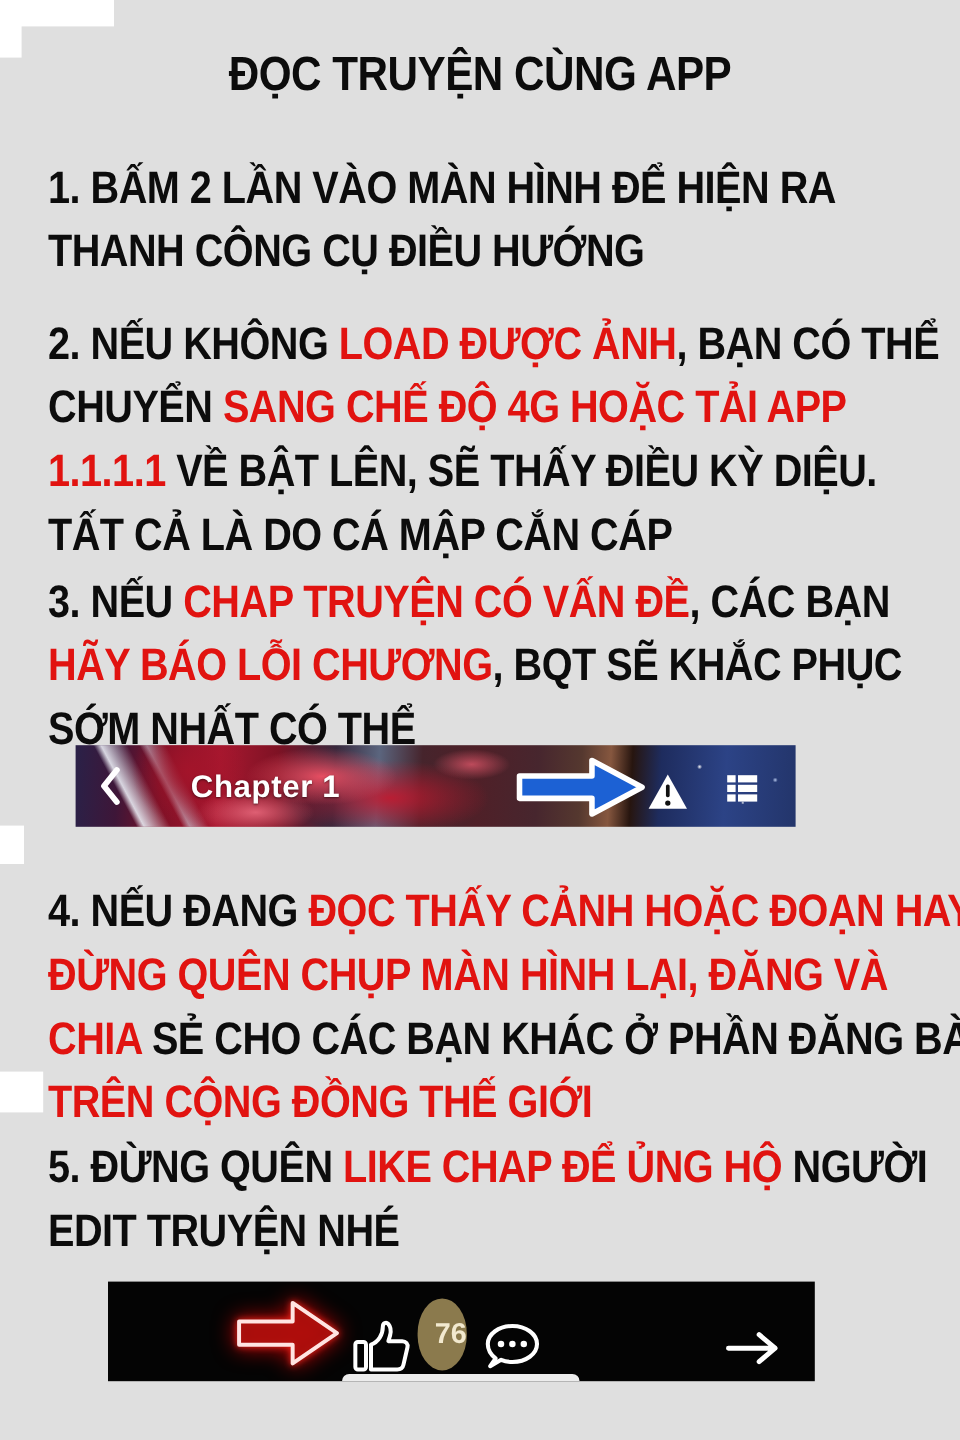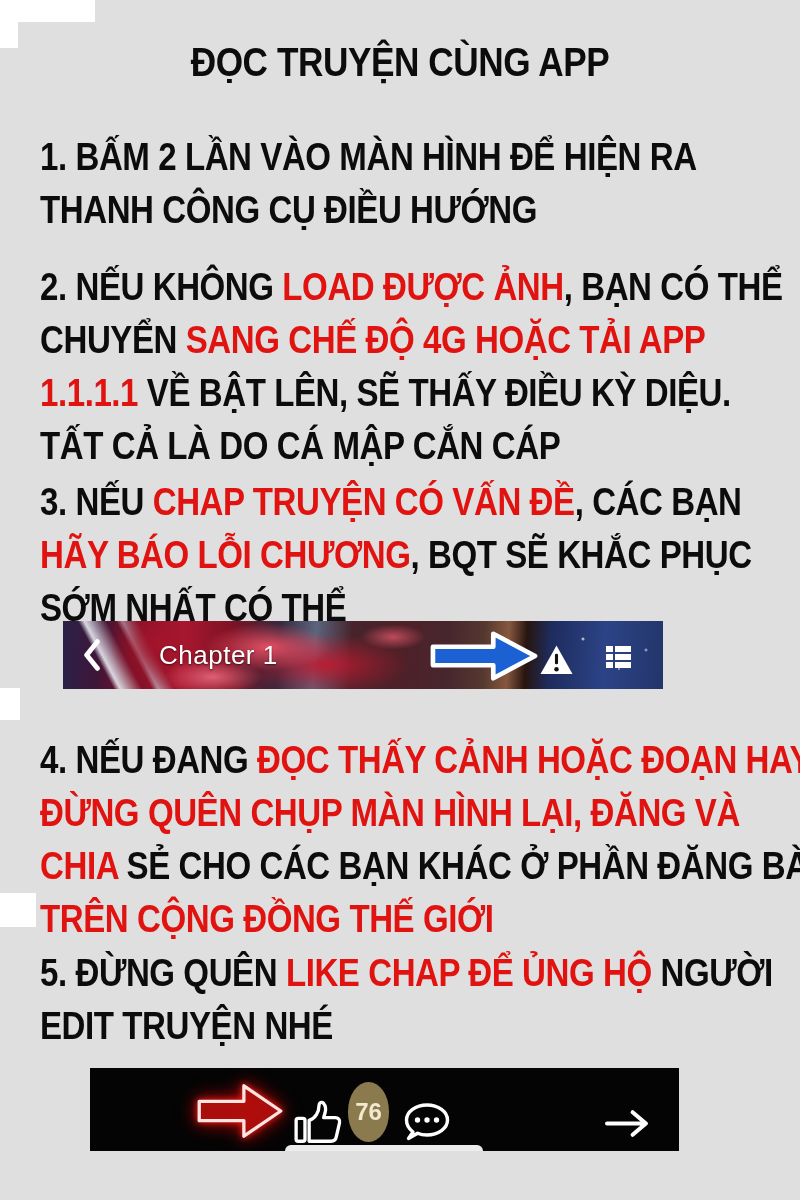--- a/index.html
+++ b/index.html
@@ -33,42 +33,42 @@
       radial-gradient(46px 18px at 330px 16px, rgba(236,92,112,.7), rgba(236,92,112,0) 70%),
       linear-gradient(62deg, rgba(0,0,0,0) 8%, rgba(232,234,242,.9) 9%, rgba(232,234,242,0) 12.5%, rgba(0,0,0,0) 14%, rgba(205,210,224,.6) 15%, rgba(205,210,224,0) 17.5%, rgba(0,0,0,0) 100%),
       radial-gradient(3px 3px at 520px 18px, rgba(255,255,255,.95), rgba(255,255,255,0) 70%),
       radial-gradient(2px 2px at 556px 48px, rgba(255,255,255,.85), rgba(255,255,255,0) 70%),
       radial-gradient(3px 3px at 583px 29px, rgba(205,222,255,.85), rgba(205,222,255,0) 70%),
       linear-gradient(93deg, #2a2148 0%, #3e1638 6%, #7c1026 12%, #a81830 20%, #7e1224 28%, #37283c 36%, #5b657e 42%, #46242c 48%, #4f2028 56%, #47262e 64%, #55382f 70%, #86573f 74%, #27150f 77%, #1e2c5e 81%, #2c4386 90%, #23356b 100%);
   }
   .chapter-bar .back{position:absolute;left:18px;top:18px;}
   .chapter-bar .chap-label{
     position:absolute;left:96px;top:19px;color:#ffffff;
-    font-size:26px;font-weight:400;letter-spacing:0.5px;
+    font-size:26px;font-weight:700;letter-spacing:0.5px;
     text-shadow:0 1px 2px rgba(0,0,0,.55);white-space:nowrap;
   }
   .chapter-bar .pointer{position:absolute;left:362px;top:9px;}
   .chapter-bar .warn{position:absolute;left:476px;top:23px;}
   .chapter-bar .menu-ico{
     position:absolute;left:543px;top:25px;width:27px;height:25px;
     display:grid;grid-template-columns:7px 16px;grid-template-rows:6px 6px 6px;gap:2px;
   }
   .chapter-bar .menu-ico i{background:#ffffff;display:block;}
   
   .bottom-bar{
     position:absolute;left:90px;top:1068px;width:589px;height:83px;
     background:#040404;overflow:hidden;
   }
   .neon-arrow{position:absolute;left:100px;top:10px;
     filter:drop-shadow(0 0 3px #ff2a20) drop-shadow(0 0 9px #d40000);}
   .thumb{position:absolute;left:203px;top:31px;}
   .badge{
     position:absolute;left:258px;top:14px;width:41px;height:60px;
     background:#8b7a4d;border-radius:21px / 30px;
-    display:flex;align-items:center;justify-content:center;
+    display:flex;align-items:center;justify-content:flex-end;
     color:#f2e9cf;font-size:24px;font-weight:700;
   }
   .bubble{position:absolute;left:313px;top:33px;}
   .next-arrow{position:absolute;left:515px;top:39px;}
   .sheet-peek{
     position:absolute;left:195px;top:77px;width:198px;height:6px;
     background:#ececec;border-radius:6px 6px 0 0;
   }
   
   .artifact{position:absolute;background:#ffffff;}

